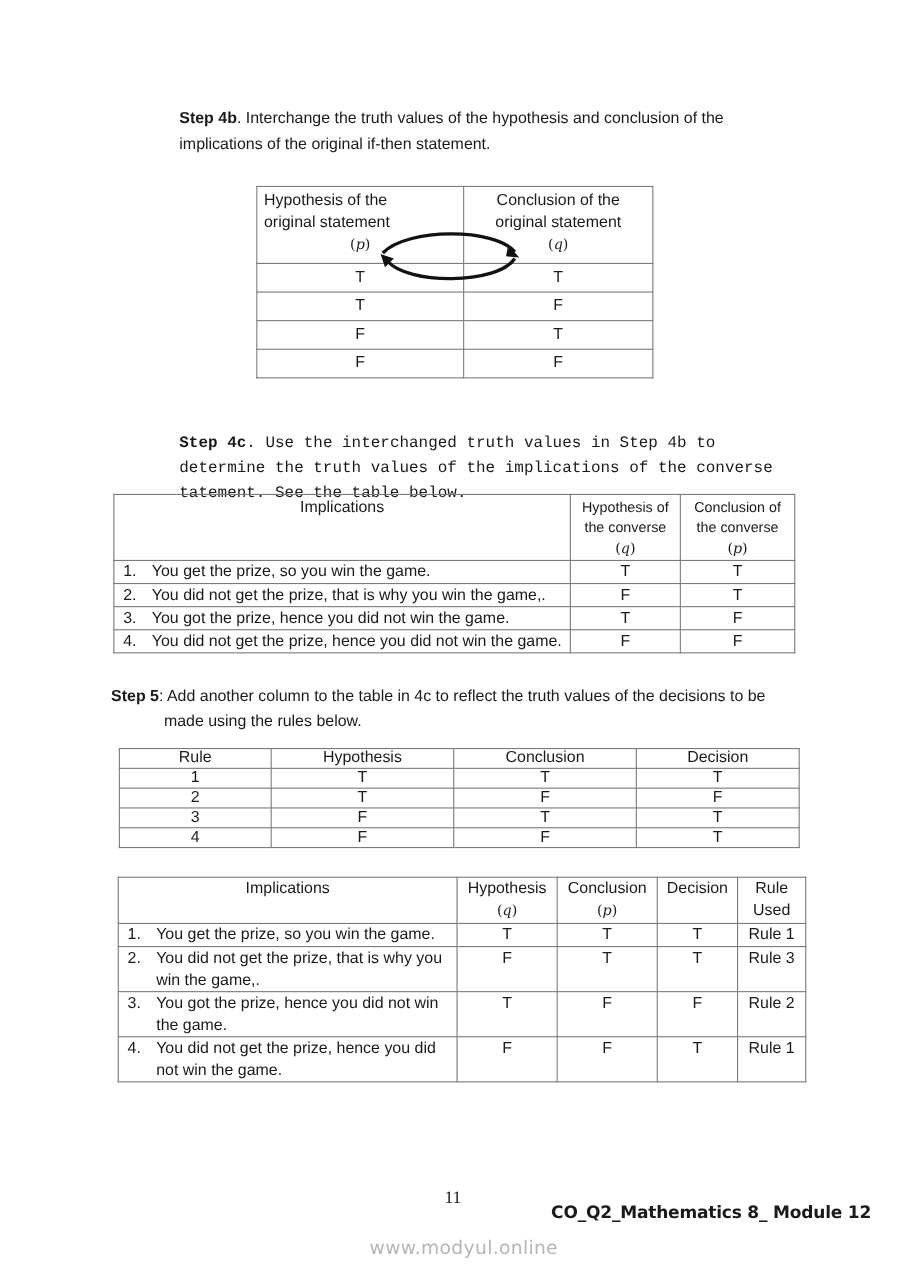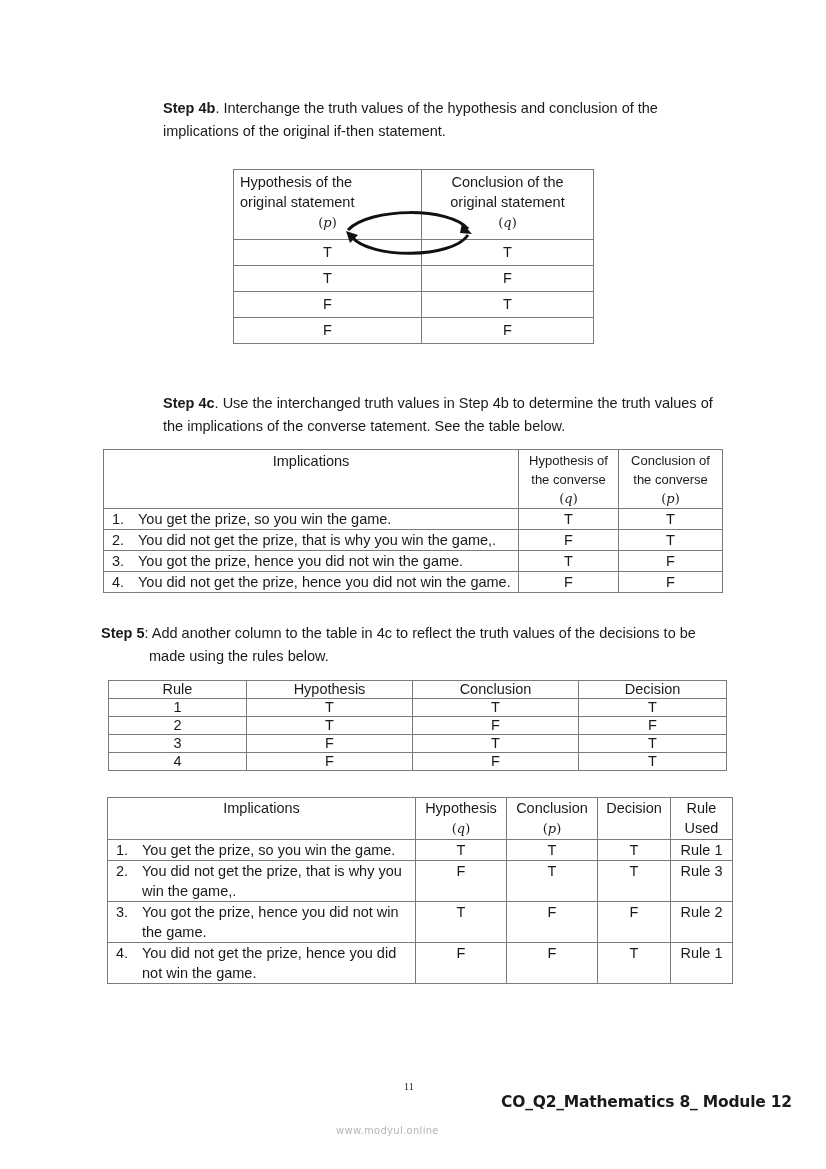--- a/index.html
+++ b/index.html
@@ -12,23 +12,23 @@
   .para b { font-weight: bold; text-align: center; }
   table { border-collapse: collapse; position: absolute; }
   td { border: 1px solid #7a7a7a; padding: 0; vertical-align: top; font-size: 14.5px; line-height: 20px; }
   .c { text-align: center; }
   .math { font-family: "DejaVu Serif", serif; font-style: italic; font-size: 13px; }
   .paren { font-family: "DejaVu Serif", serif; font-size: 13px; }
   .num { display: inline-block; width: 26px; padding-left: 8px; }
   .item { display: flex; }
   .item .txt { flex: 1; padding-right: 4px; }
   .justify { text-align: justify; text-align-last: left; }
-  .footer-page { font-family: "Liberation Serif", serif; font-size: 10px; }
+  .footer-page { font-family: "Liberation Serif", serif; font-size: 16px; }
   .footer-module { font-family: "DejaVu Sans", sans-serif; font-weight: bold; font-size: 15.5px; letter-spacing: -0.2px; }
-  .watermark { font-family: "DejaVu Sans", sans-serif; color: #b5b5b5; font-size: 10px; letter-spacing: 0.3px; }
+  .watermark { font-family: "DejaVu Sans", sans-serif; color: #b5b5b5; font-size: 17px; letter-spacing: 0.3px; }
 </style>
 </head>
 <body>
 
 <div class="abs para" style="left:163px; top:97px; width:540px;">
   <b>Step 4b</b><span>. Interchange the truth values of the hypothesis and conclusion of the implications of the original if-then statement.</span>
 </div>
 
 <table style="left:233px; top:169px; width:361px;">
   <tbody>
@@ -63,21 +63,21 @@
 </tbody>
   </table>
 
 <svg class="abs" style="left:340px; top:205px;" width="140" height="56" viewBox="0 0 140 56">
   <path d="M8 25 C 30 2, 110 2, 128 24" fill="none" stroke="#111" stroke-width="3"></path>
   <polygon points="122,18 132,29 120,28" fill="#111"></polygon>
   <path d="M128 30 C 112 54, 30 54, 12 32" fill="none" stroke="#111" stroke-width="3"></path>
   <polygon points="6,26 18,30 10,38" fill="#111"></polygon>
 </svg>
 
-<div class="abs para" style="left:163px; top:392px; width:570px;">
+<div class="abs para" style="left:163px; top:392px; width:570px;font-family:Liberation Mono, monospace;">
   <b>Step 4c</b><span>. Use the interchanged truth values in Step 4b to determine the truth values of the implications of the converse tatement. See the table below.</span>
 </div>
 
 <table style="left:103px; top:449px; width:620px;">
   <tbody>
       <tr style="height:58px;">
     <td class="c" style="width:414px; padding-top:1px;">Implications</td>
     <td class="c" style="width:99px; font-size:13px; line-height:19px; padding-top:1px;">
       <div>Hypothesis of</div>
       <div>the converse</div>

